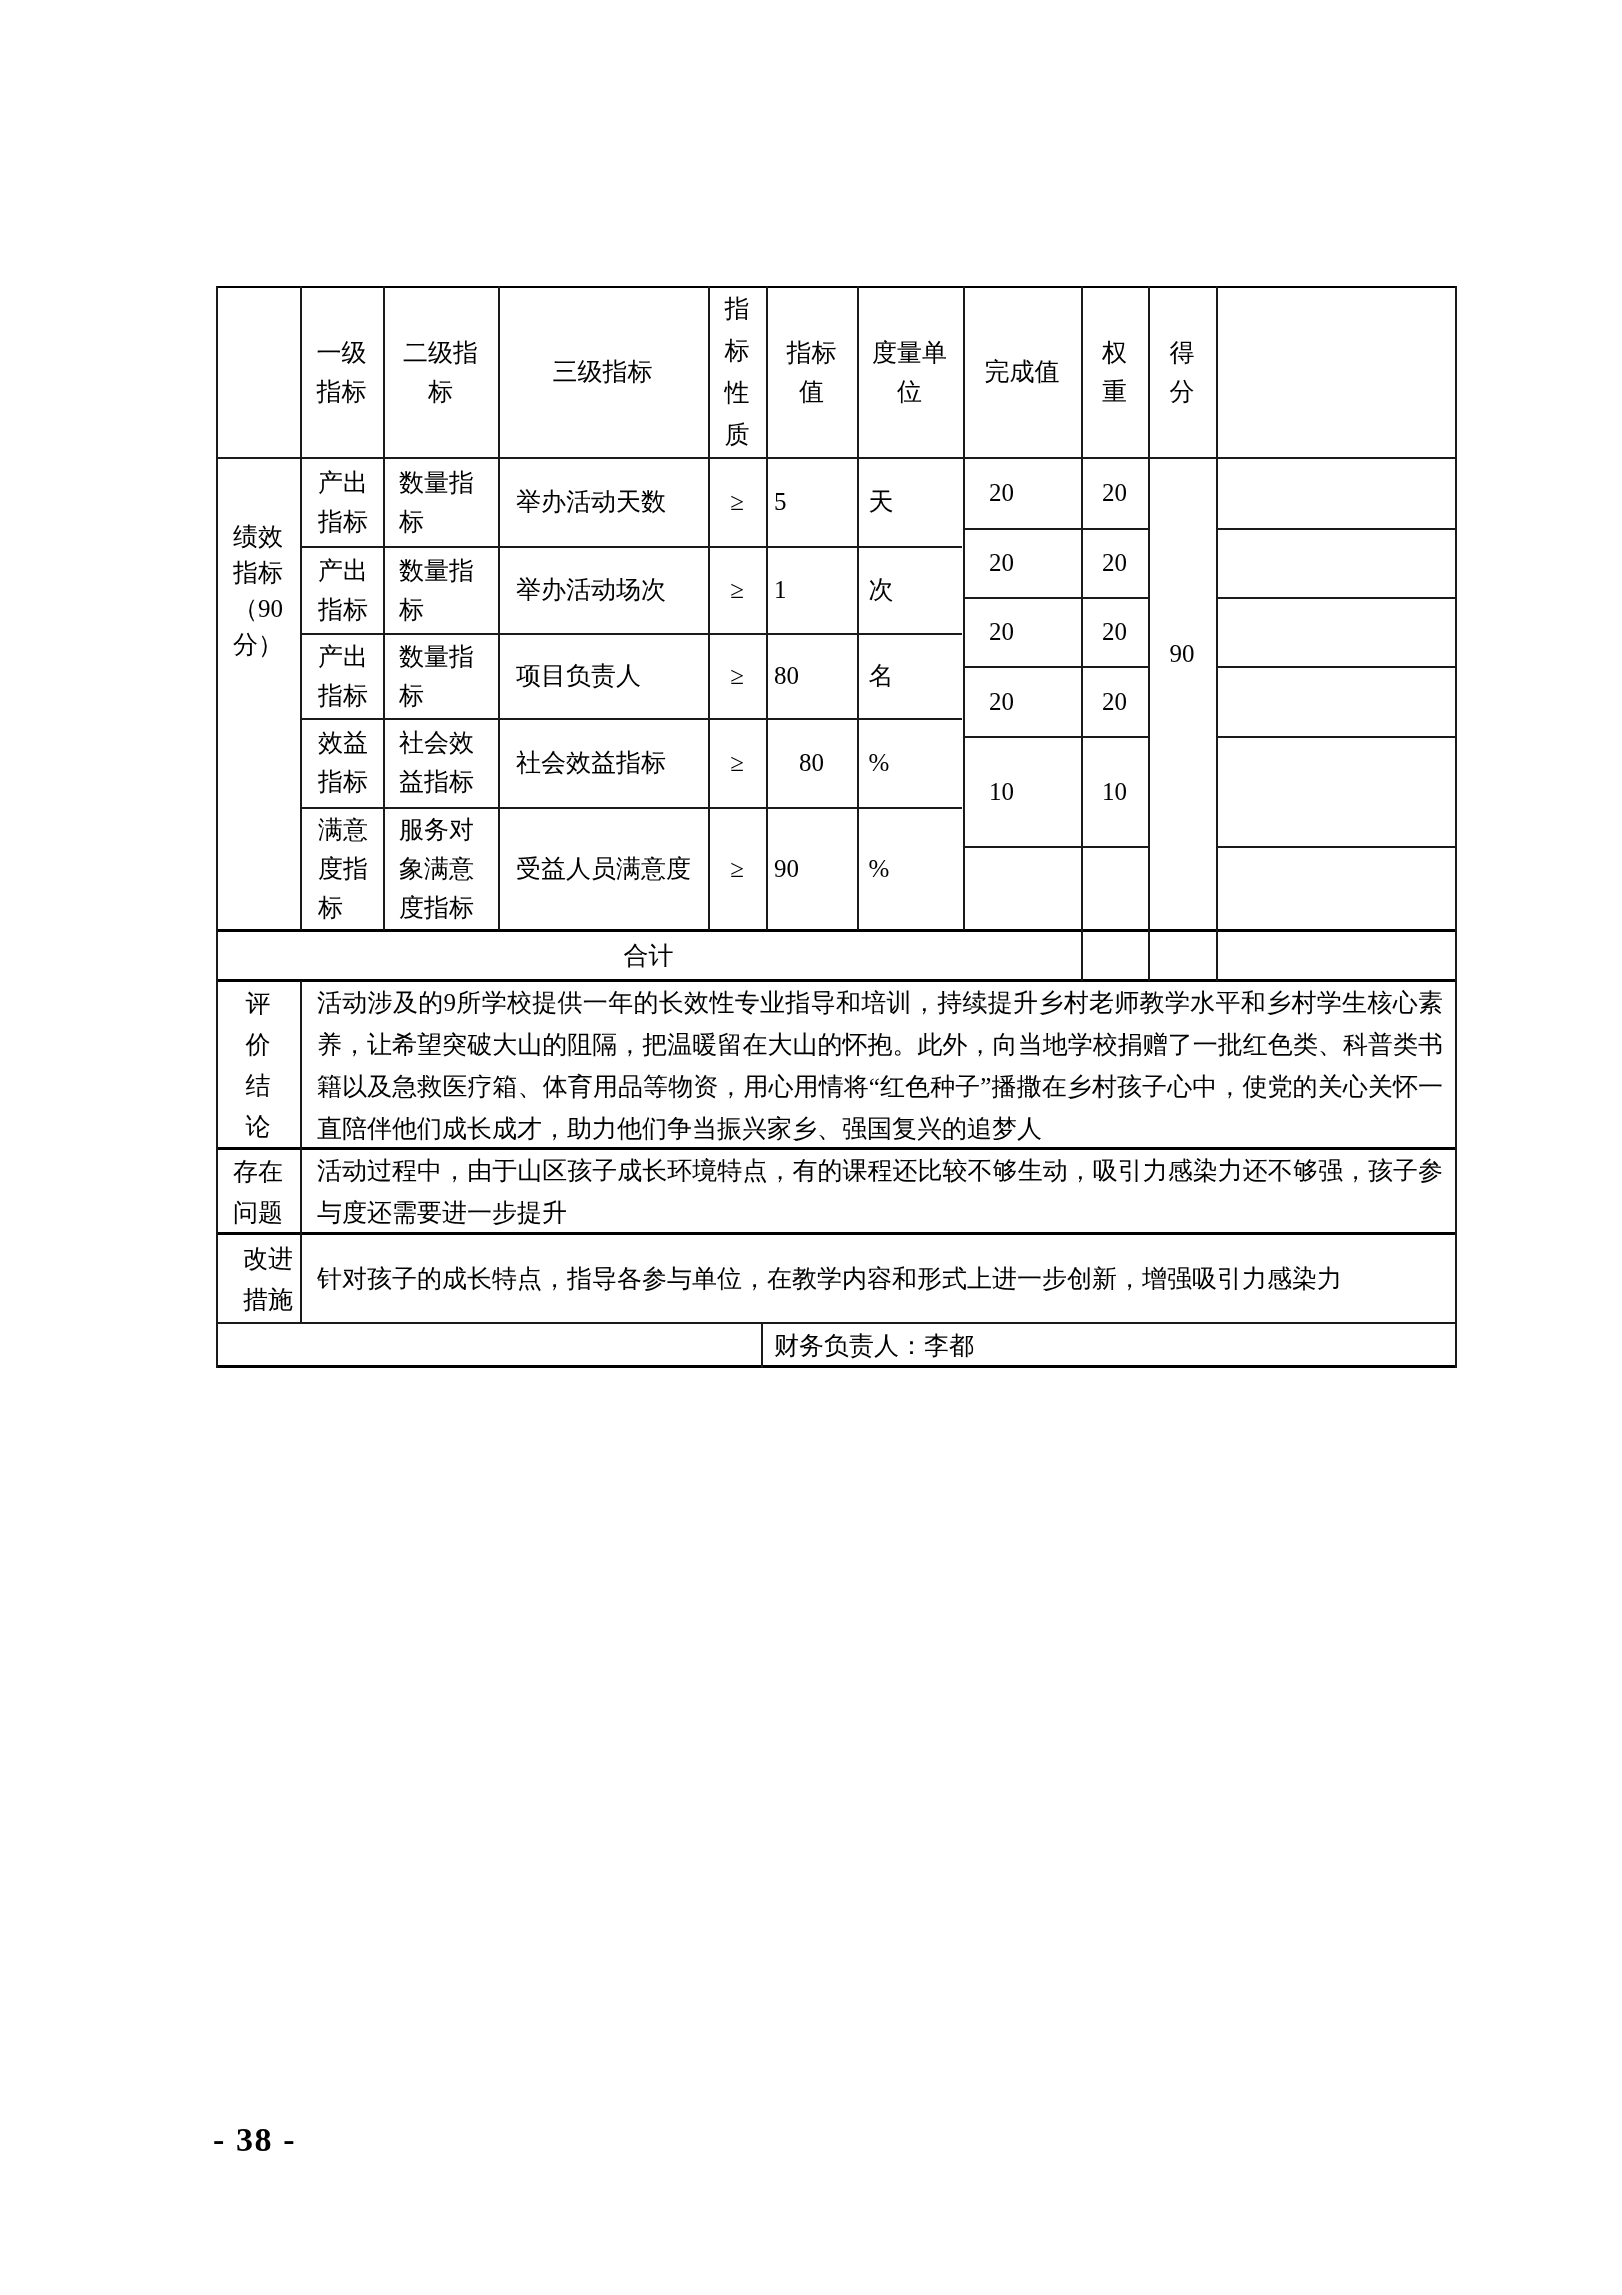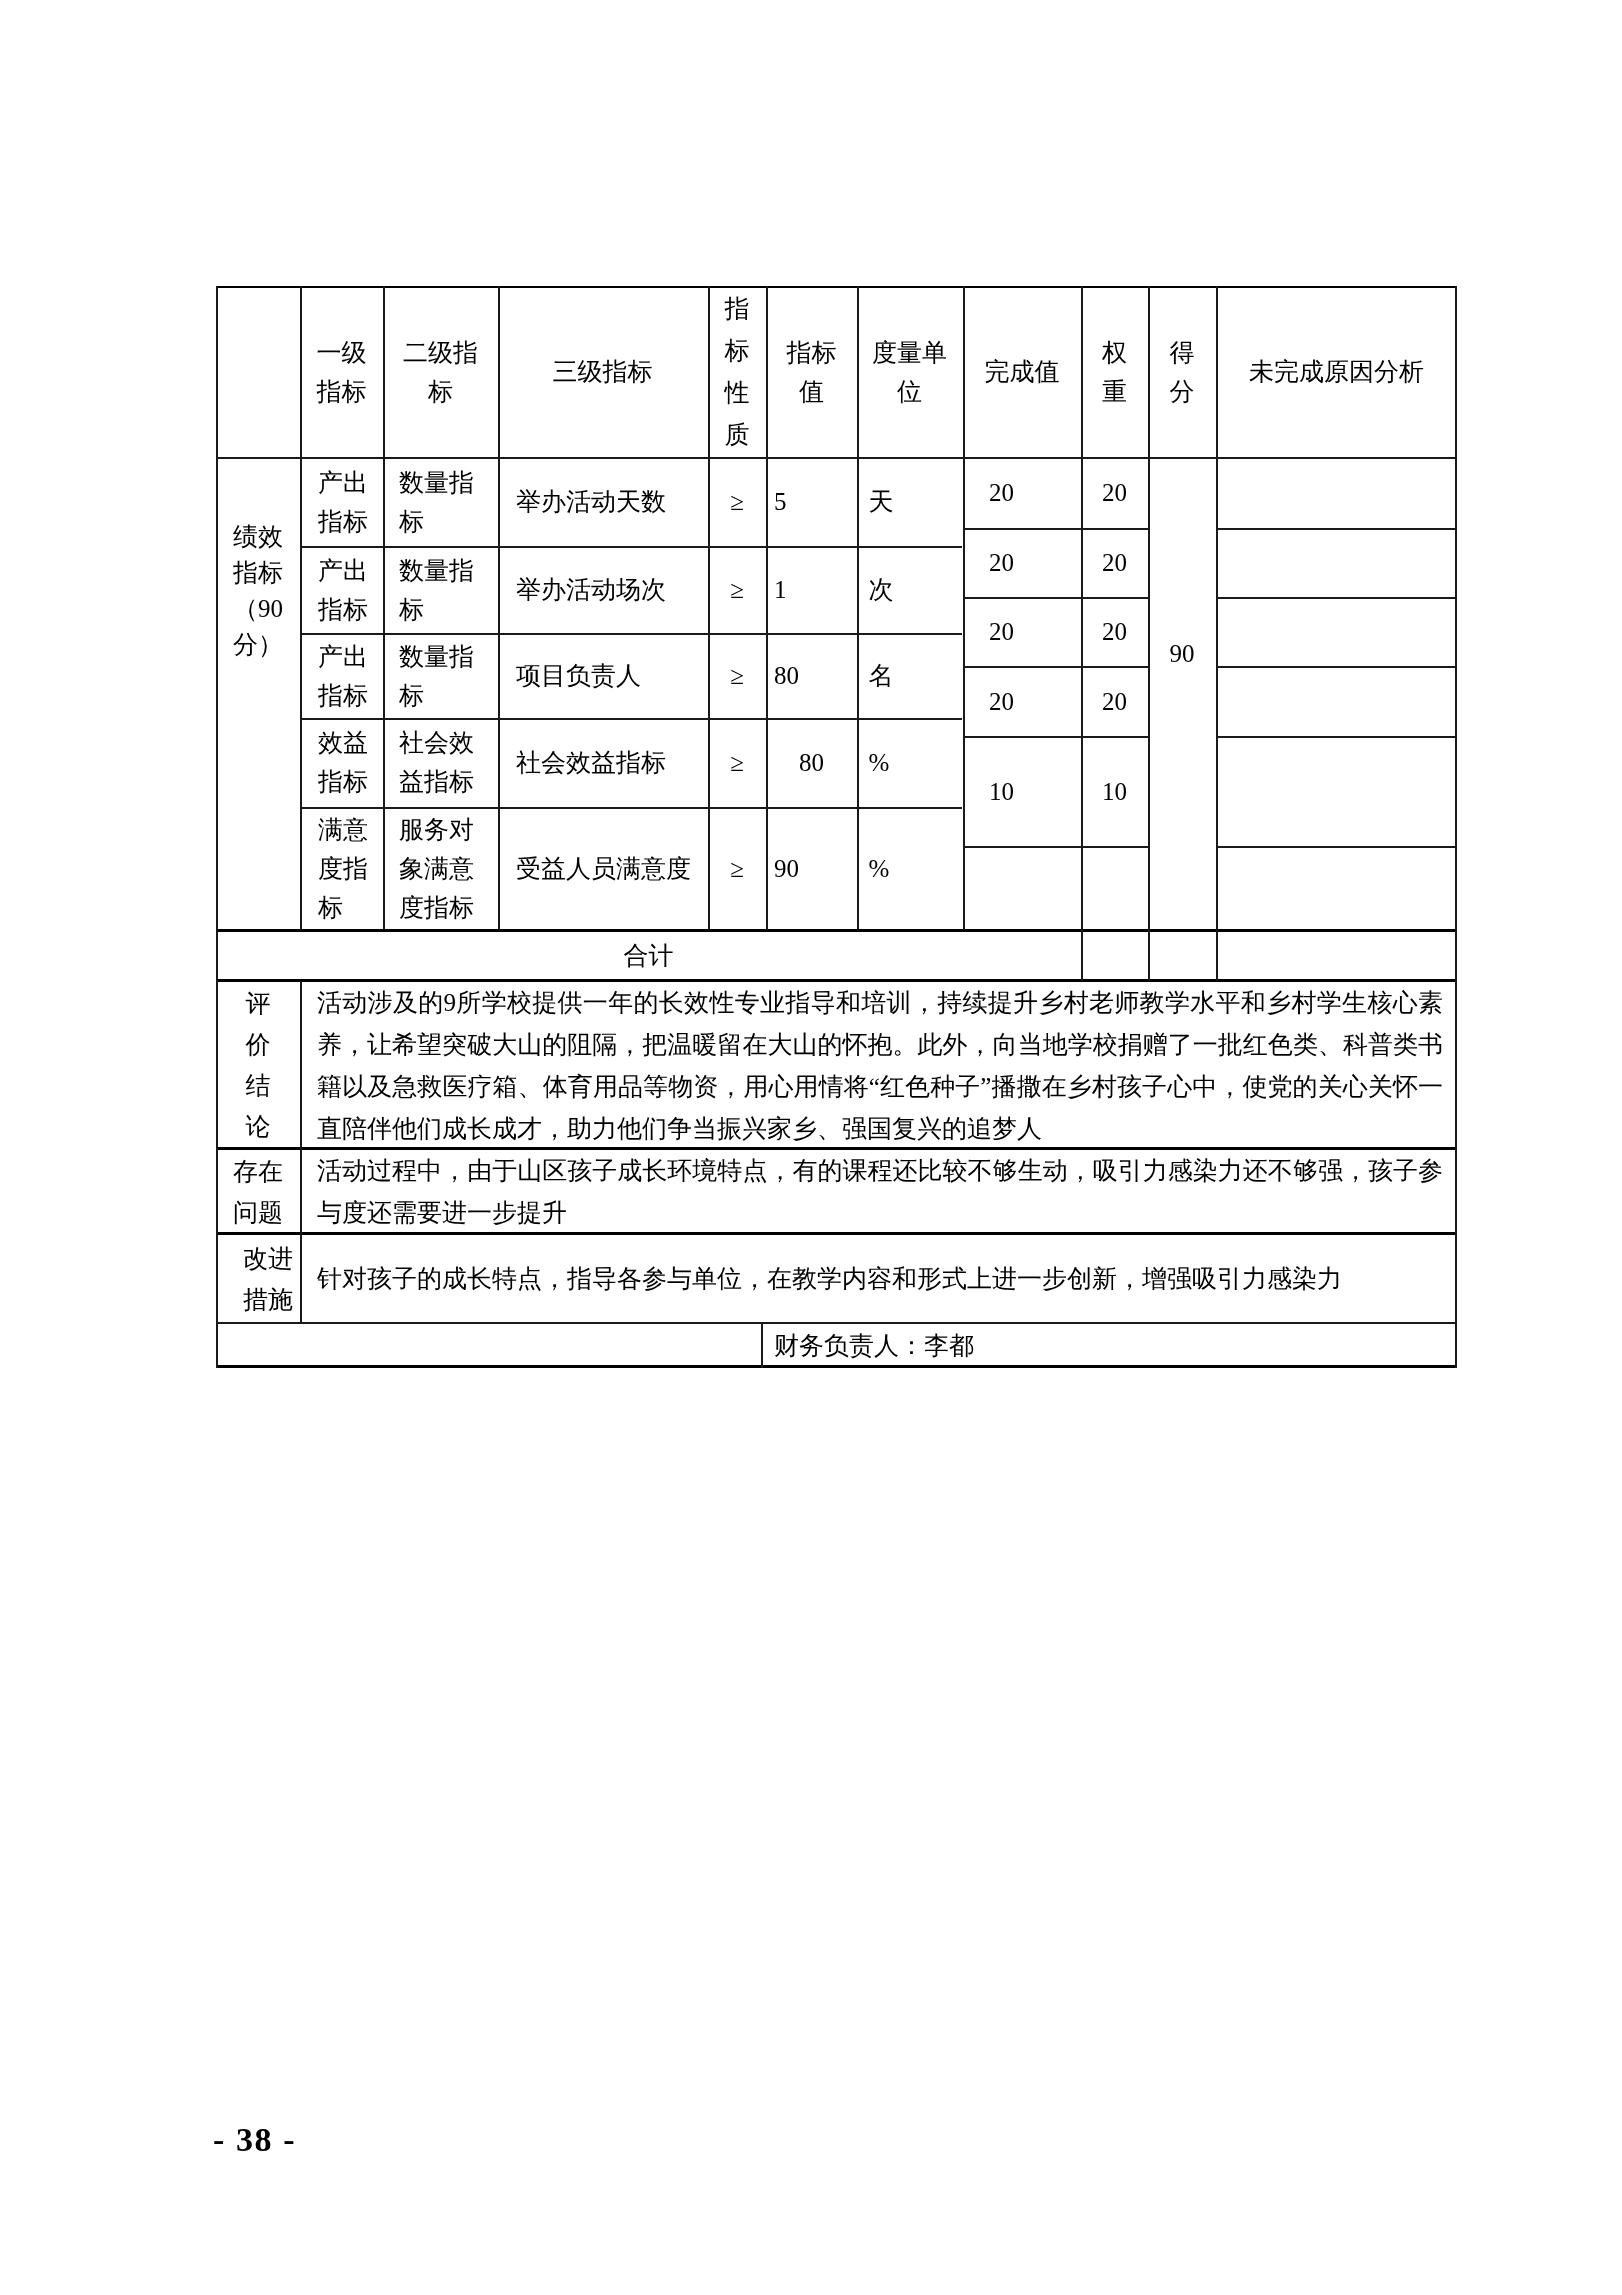--- a/index.html
+++ b/index.html
@@ -97,21 +97,20 @@
 
   <div class="cell c-center" style="left:84px;top:0;width:83px;height:171px;padding:0 14.6px">一级指标</div>
   <div class="cell c-center" style="left:167px;top:0;width:115px;height:171px;padding:0 16px">二级指标</div>
   <div class="cell c-center" style="left:282px;top:0;width:209px;height:171px">三级指标</div>
   <div class="cell c-center lh52" style="left:492px;top:0;width:58px;height:171px;padding:0 15.4px">指标性质</div>
   <div class="cell c-center" style="left:550px;top:0;width:91px;height:171px;padding:0 20px">指标值</div>
   <div class="cell c-center" style="left:641px;top:0;width:105px;height:171px;padding:0 11.4px">度量单位</div>
   <div class="cell c-center" style="left:747px;top:0;width:118px;height:171px">完成值</div>
   <div class="cell c-center" style="left:865px;top:0;width:67px;height:171px;padding:0 18.7px">权重</div>
   <div class="cell c-center" style="left:932px;top:0;width:68px;height:171px;padding:0 19.5px">得分</div>
-  <div class="cell c-center" style="left:1000px;top:0;width:241px;height:171px">未完成原因分析</div>
 
   <div class="cell c-center lh44" style="left:0;top:171px;width:84px;height:473px;padding:62px 15.4px 0;align-items:flex-start">绩效指标（90分）</div>
 
   <div class="cell c-left" style="left:84px;top:171px;width:83px;height:89px;padding:0 13px 0 18px">产出指标</div>
   <div class="cell c-left" style="left:167px;top:171px;width:115px;height:89px;padding:0 16px">数量指标</div>
   <div class="cell c-left" style="left:282px;top:171px;width:209px;height:89px;padding-left:18px">举办活动天数</div>
   <div class="cell c-center" style="left:492px;top:171px;width:58px;height:89px">≥</div>
   <div class="cell c-left" style="left:550px;top:171px;width:91px;height:89px;padding-left:8px">5</div>
   <div class="cell c-left" style="left:641px;top:171px;width:105px;height:89px;padding-left:11.4px">天</div>
 

